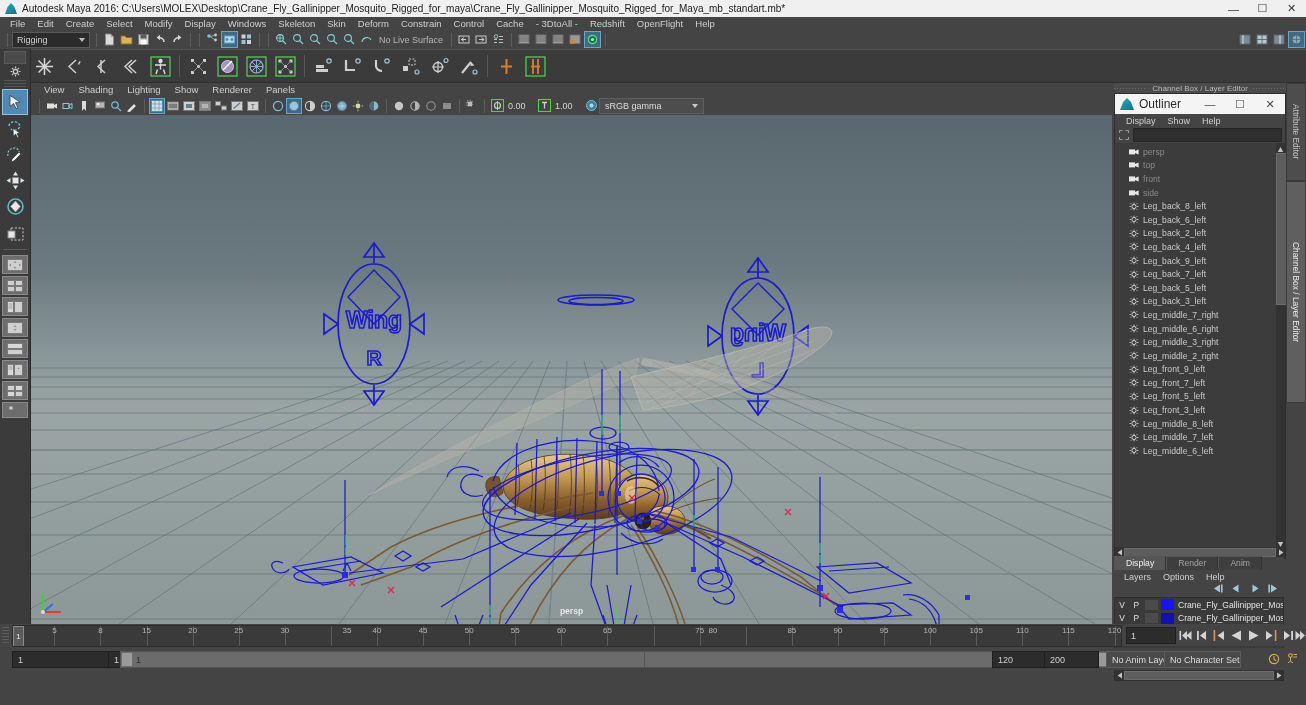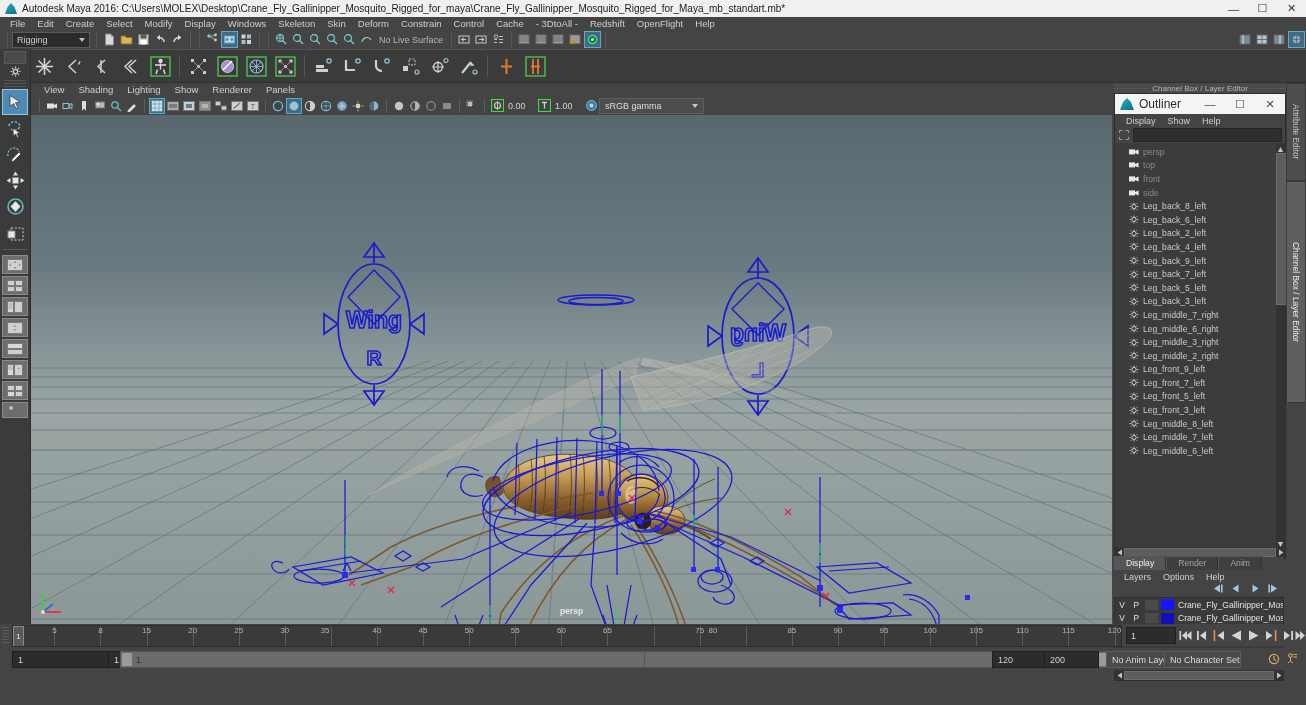--- a/index.html
+++ b/index.html
@@ -1530,21 +1530,21 @@
         <div class="ts-lbl" style="left: 87.4664px;">8</div>
         <div class="ts-tickmaj" style="left: 133.559px;"></div>
         <div class="ts-lbl" style="left: 133.559px;">15</div>
         <div class="ts-tickmaj" style="left: 179.651px;"></div>
         <div class="ts-lbl" style="left: 179.651px;">20</div>
         <div class="ts-tickmaj" style="left: 225.744px;"></div>
         <div class="ts-lbl" style="left: 225.744px;">25</div>
         <div class="ts-tickmaj" style="left: 271.836px;"></div>
         <div class="ts-lbl" style="left: 271.836px;">30</div>
         <div class="ts-tickmaj" style="left: 317.929px;"></div>
-        <div class="ts-lbl" style="left: 312px;">35</div>
+        <div class="ts-lbl" style="left: 334px;">35</div>
         <div class="ts-tickmaj" style="left: 364.021px;"></div>
         <div class="ts-lbl" style="left: 364.021px;">40</div>
         <div class="ts-tickmaj" style="left: 410.113px;"></div>
         <div class="ts-lbl" style="left: 410.113px;">45</div>
         <div class="ts-tickmaj" style="left: 456.206px;"></div>
         <div class="ts-lbl" style="left: 456.206px;">50</div>
         <div class="ts-tickmaj" style="left: 502.298px;"></div>
         <div class="ts-lbl" style="left: 502.298px;">55</div>
         <div class="ts-tickmaj" style="left: 548.391px;"></div>
         <div class="ts-lbl" style="left: 548.391px;">60</div>

